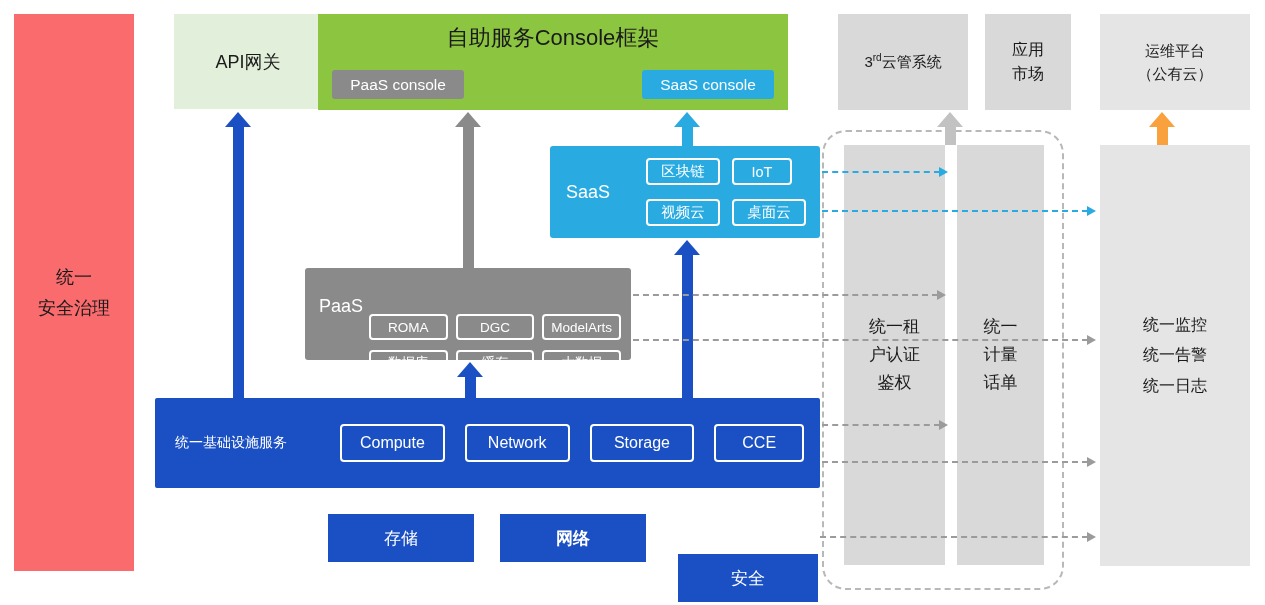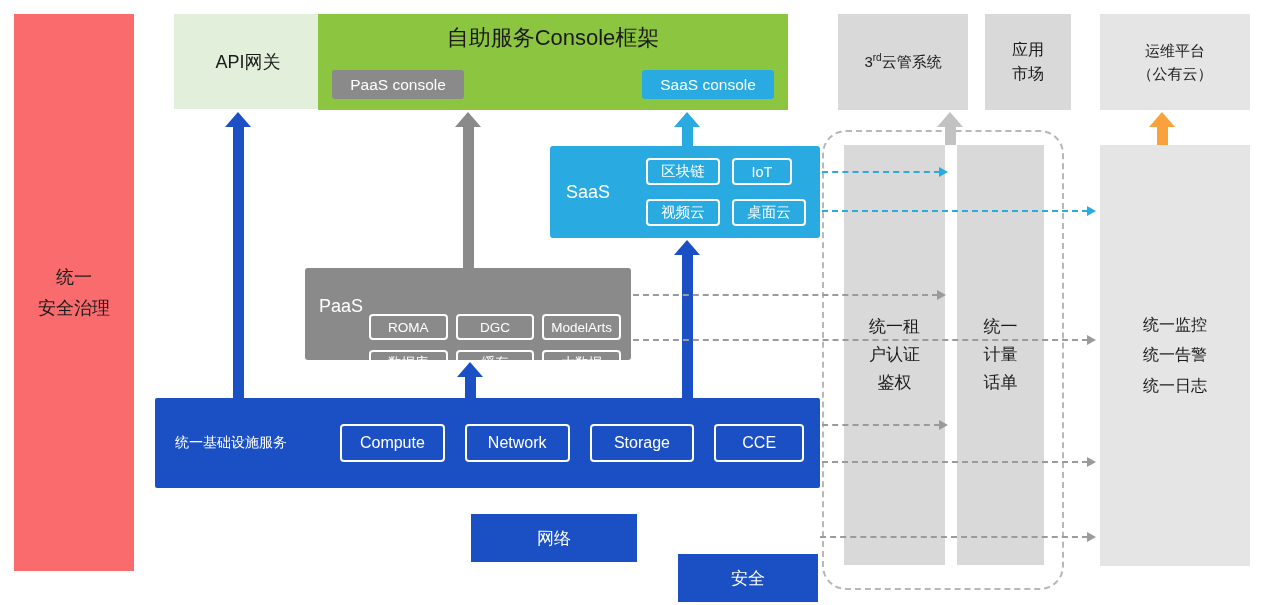--- a/index.html
+++ b/index.html
@@ -144,21 +144,22 @@
   <div class="abs bg-blue infra-box">
     <div class="infra-label">统一基础设施服务</div>
     <div class="infra-chips">
       <div class="chip infra-chip">Compute</div>
       <div class="chip infra-chip">Network</div>
       <div class="chip infra-chip">Storage</div>
       <div class="chip infra-chip cce">CCE</div>
     </div>
   </div>
 
-  <div class="abs box bg-blue hw-box" style="left:471px;width:166px;">网络</div>
+  <div class="abs box bg-blue hw-box" style="left:328px;width:146px;">存储</div>
+  <div class="abs box bg-blue hw-box" style="left:500px;width:146px;font-weight:bold;">网络</div>
   <div class="abs box bg-blue hw-box" style="left:678px;width:140px;margin-top:40px;">安全</div>
 
   <div class="abs dashed-group"></div>
   <div class="abs box bg-lightgray auth-bar">
     <span class="pre">统一租
 户认证
 鉴权</span>
   </div>
   <div class="abs box bg-lightgray meter-bar">
     <span class="pre">统一

